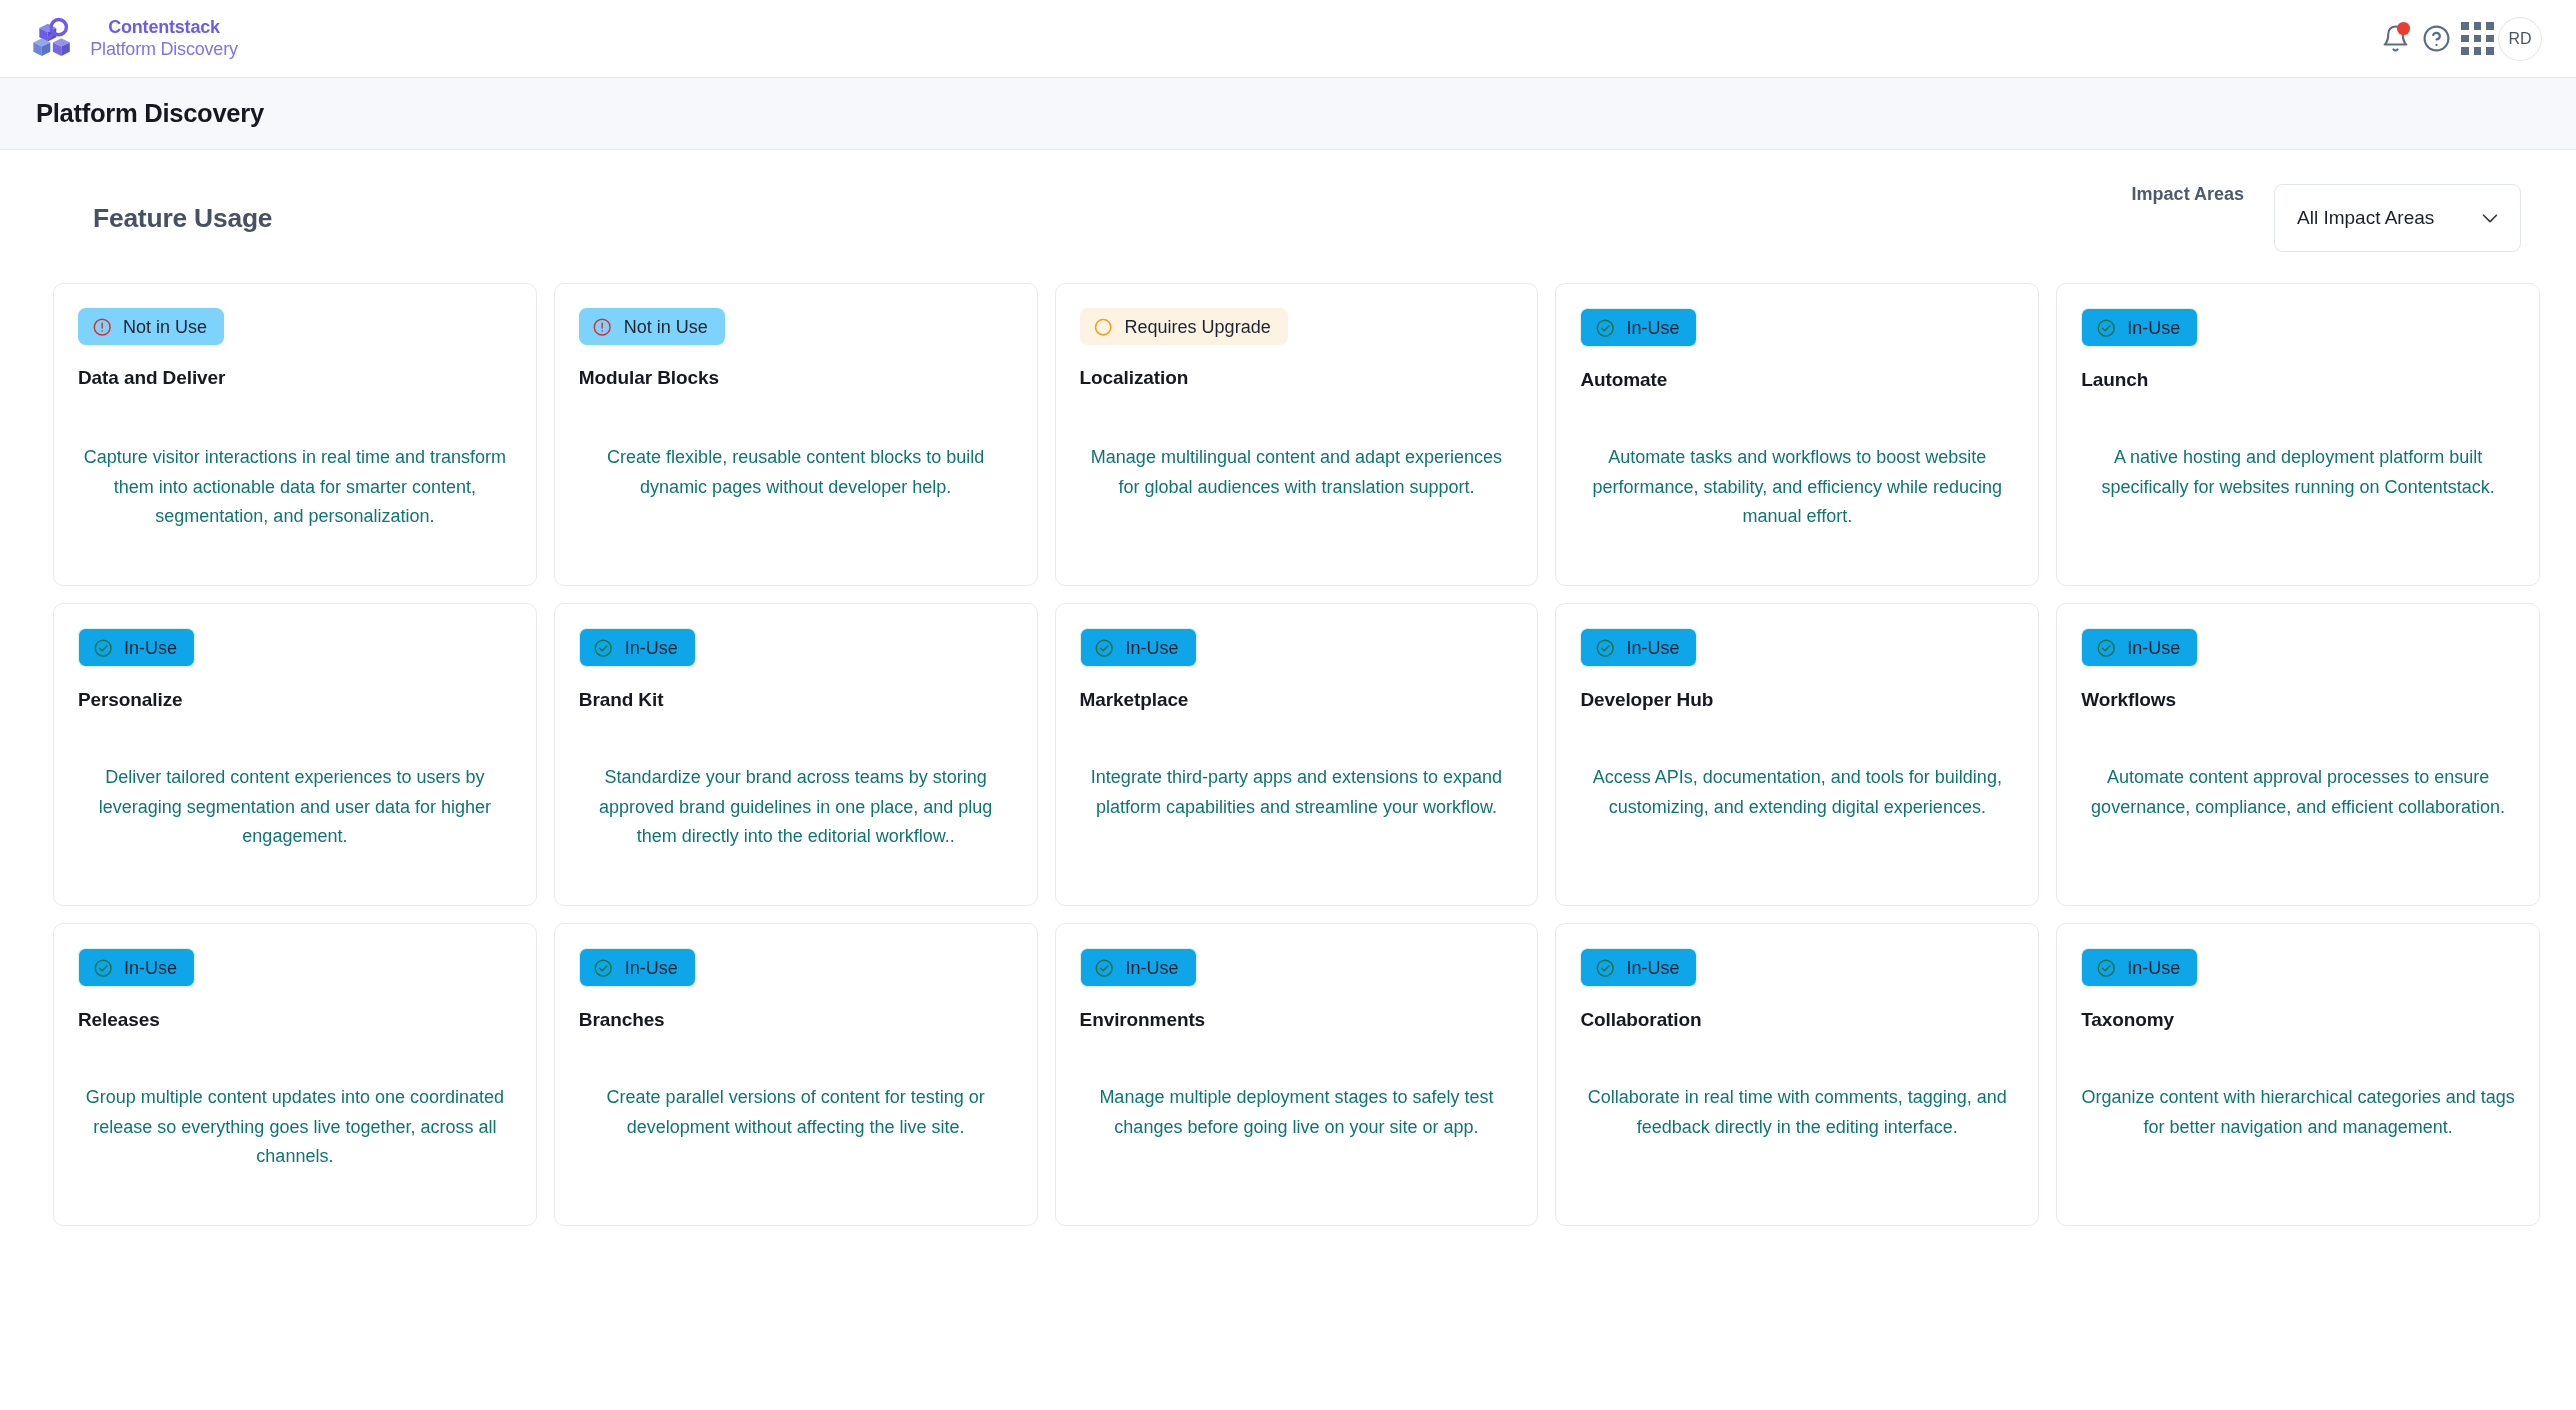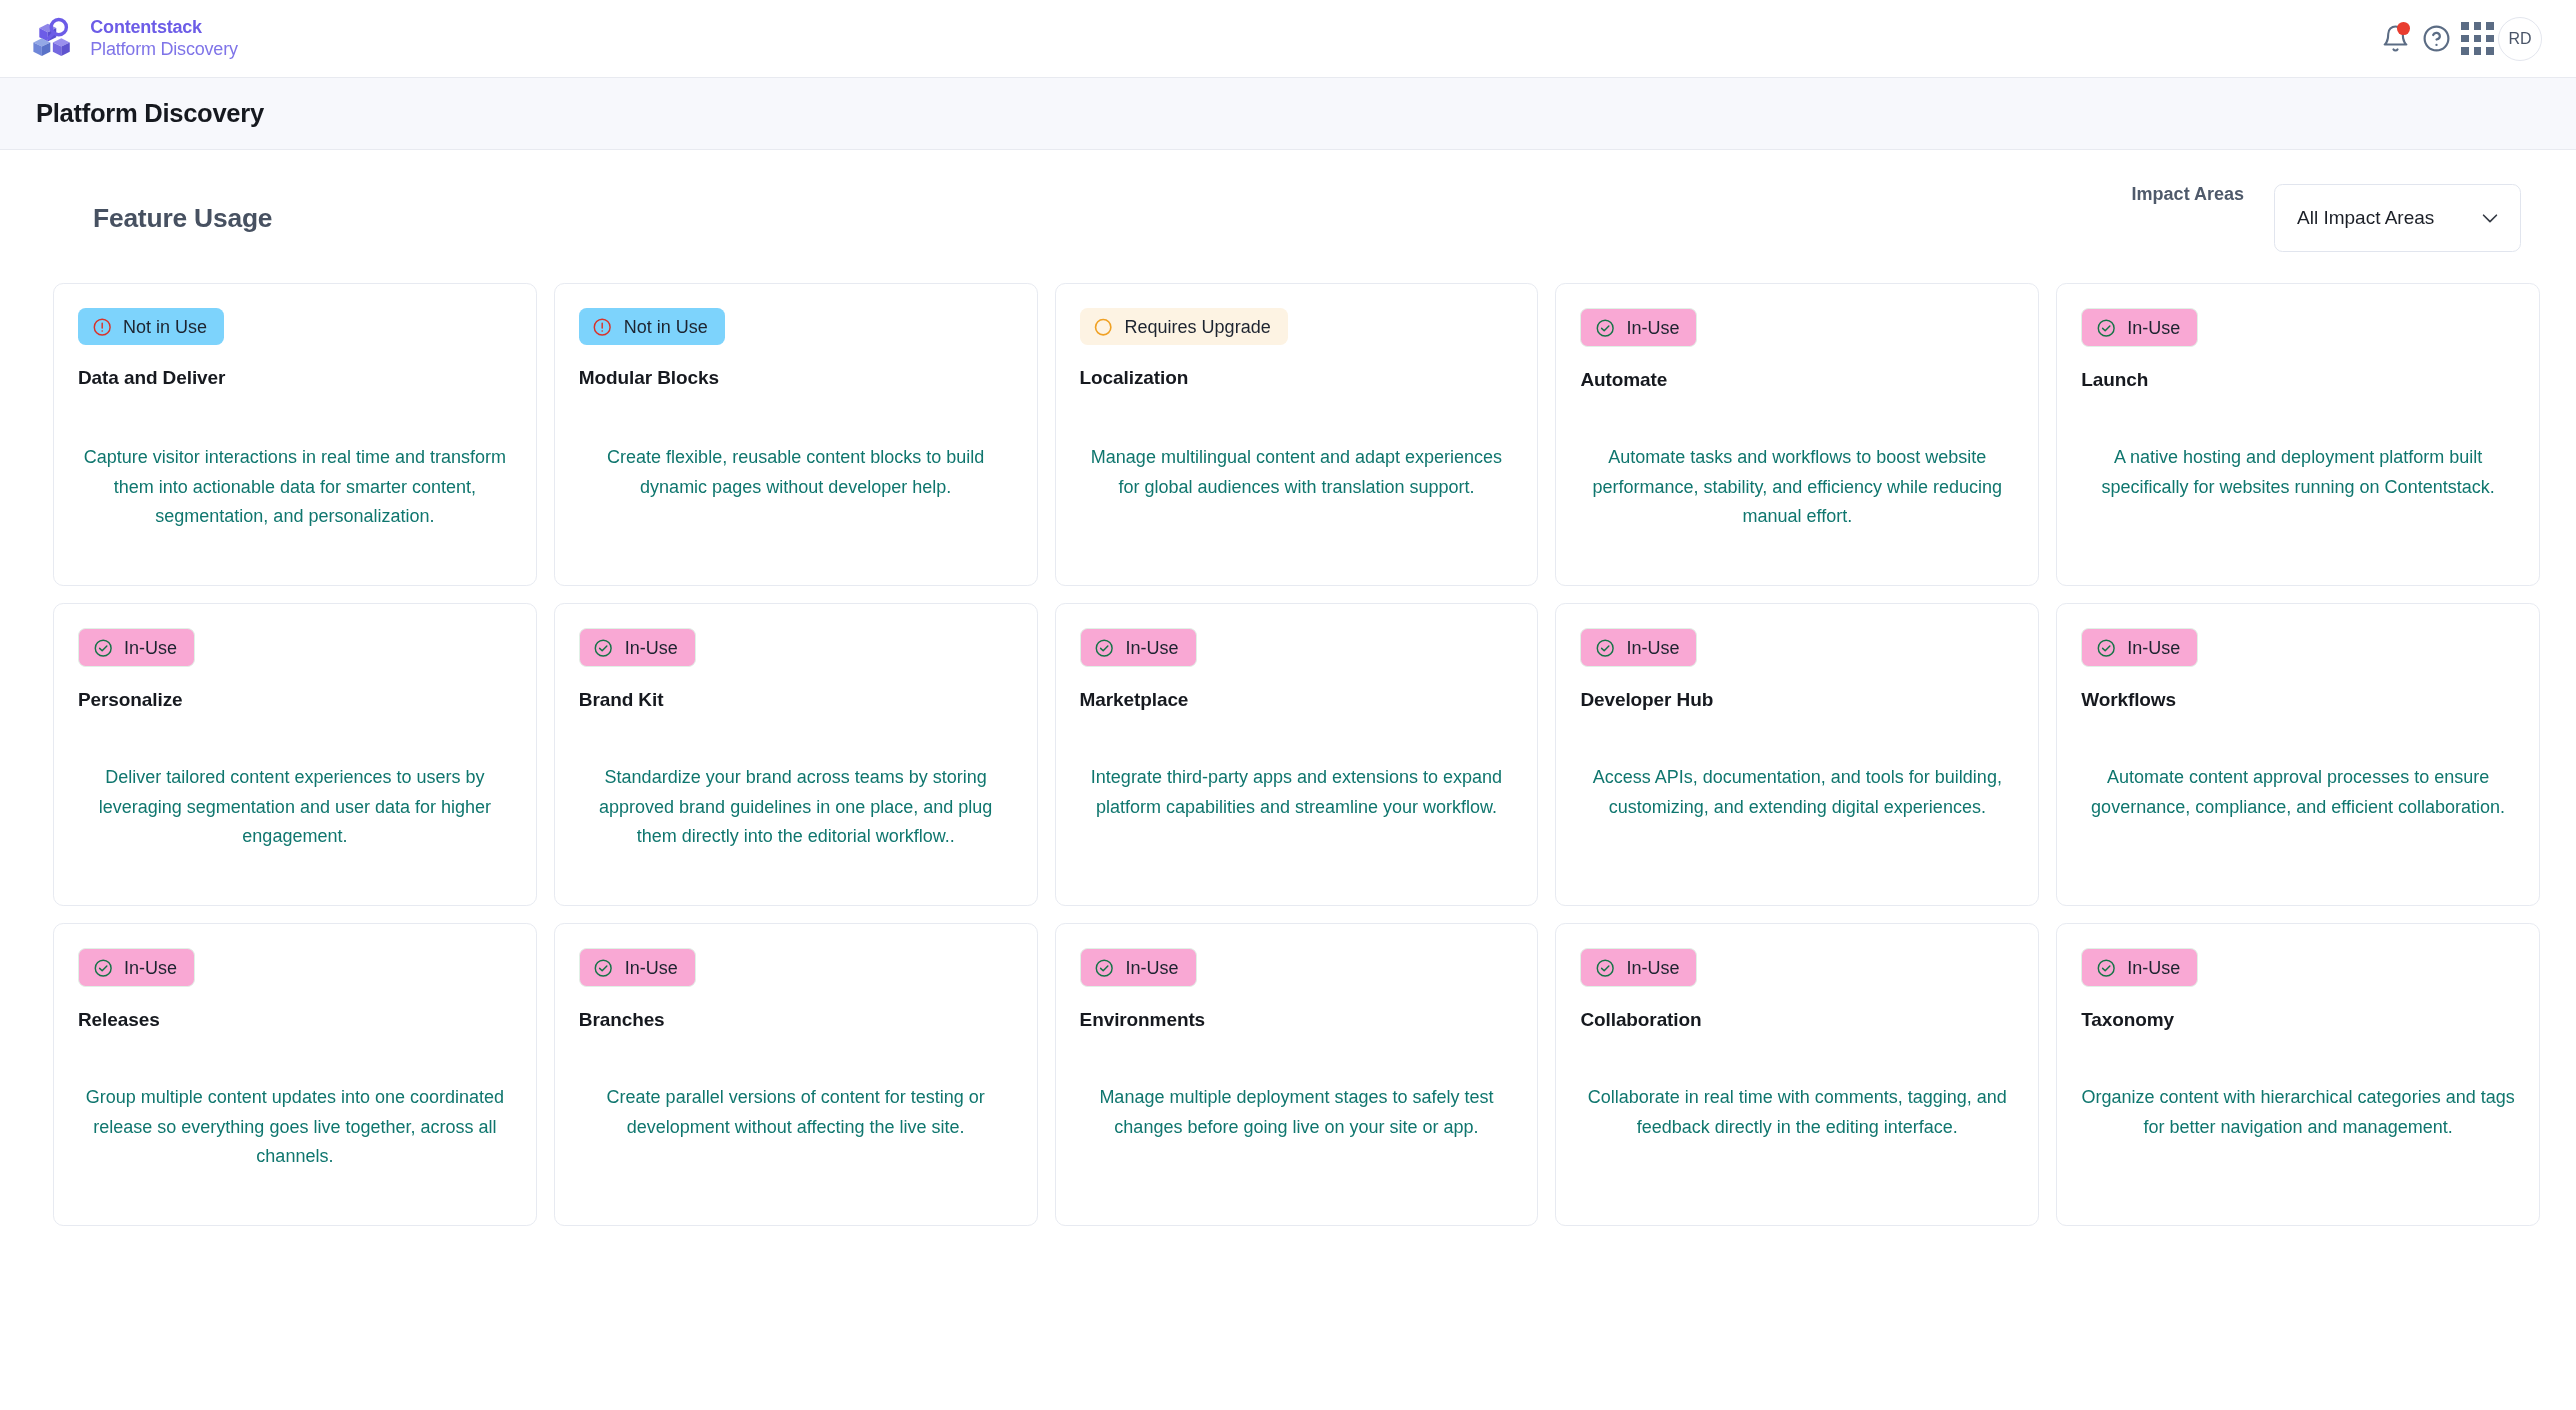--- a/index.html
+++ b/index.html
@@ -16,21 +16,21 @@
     height: 78px;
     background: #ffffff;
     border-bottom: 1.7px solid #e8eaf0;
     display: flex;
     align-items: center;
     padding: 0 34px 0 29px;
     position: relative;
   }
   .brand { display: flex; align-items: center; gap: 15.3px; }
   .brand-logo { width: 46px; height: 44px; display: block; }
-  .brand-text { display: flex; flex-direction: column; justify-content: center; line-height: 1.18; }
+  .brand-text { display: flex; flex-direction: column; justify-content: center; line-height: 1.18; text-align: center; }
   .brand-name {
     font-size: 18px;
     font-weight: bold;
     color: #6c5ce7;
     letter-spacing: -0.2px;
   }
   .brand-sub {
     font-size: 18px;
     font-weight: 400;
     color: #7f74e8;
@@ -146,21 +146,21 @@
   .badge {
     display: inline-flex;
     align-items: center;
     gap: 11px;
     border-radius: 7.7px;
     padding: 8.5px 17px 8.5px 13.6px;
     align-self: flex-start;
     font-size: 18px;
     line-height: 1;
   }
-  .badge.inuse { background: #f9a8d4; border: 0.9px solid #e0f1e6; color: #1d2430; justify-content: center; }
+  .badge.inuse { background: #0ea5e9; border: 0.9px solid #e0f1e6; color: #1d2430; justify-content: center; }
   .badge.notinuse { background: #7dd3fc; color: #1d2430; }
   .badge.upgrade { background: #fdf3e3; color: #1d2430; }
   .badge svg { display: block; flex: 0 0 auto; }
 
   .card-title {
     margin-top: 22px;
     font-size: 19px;
     font-weight: bold;
     color: #16191f;
     letter-spacing: -0.1px;

